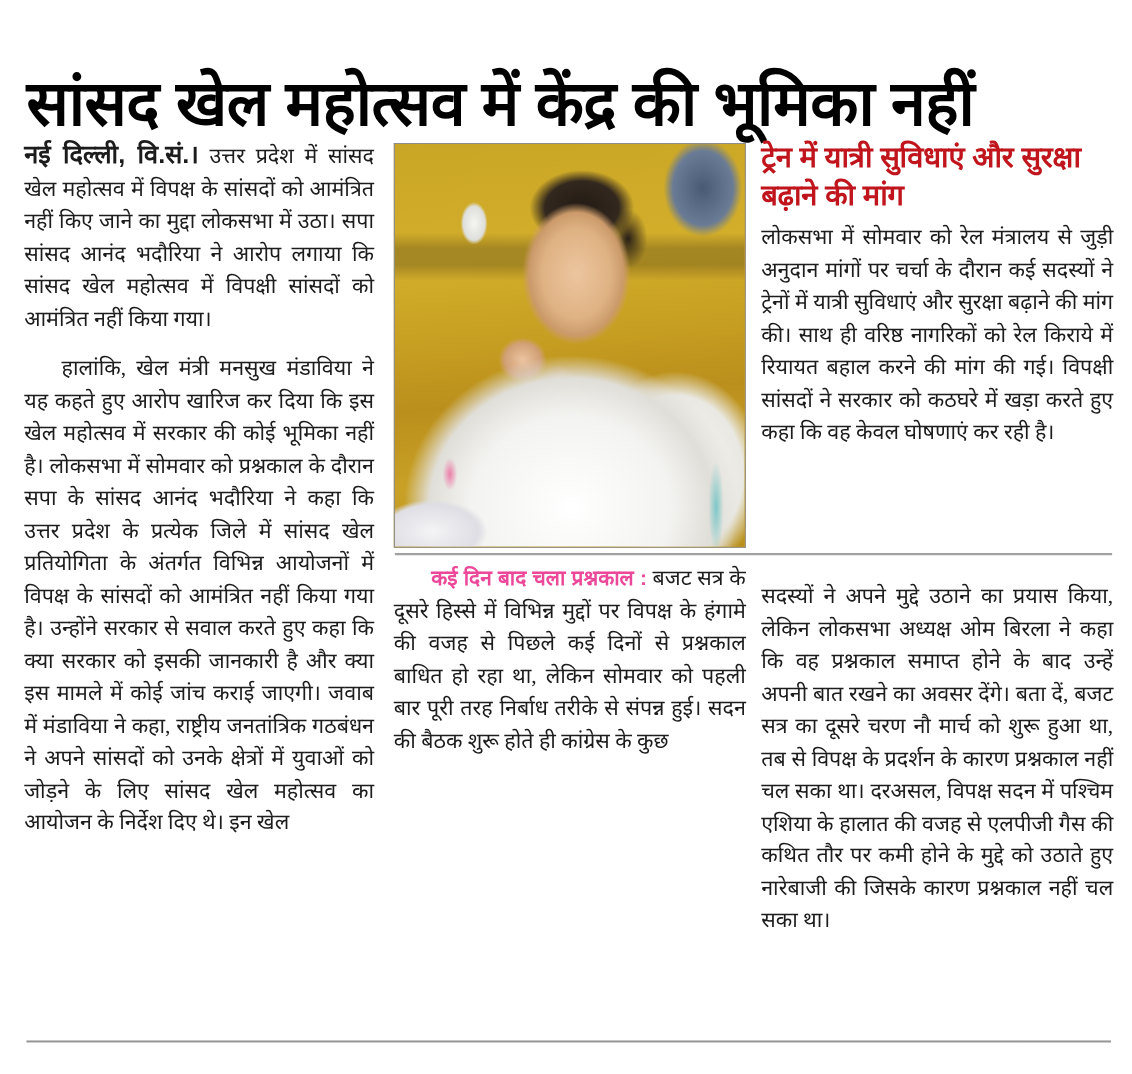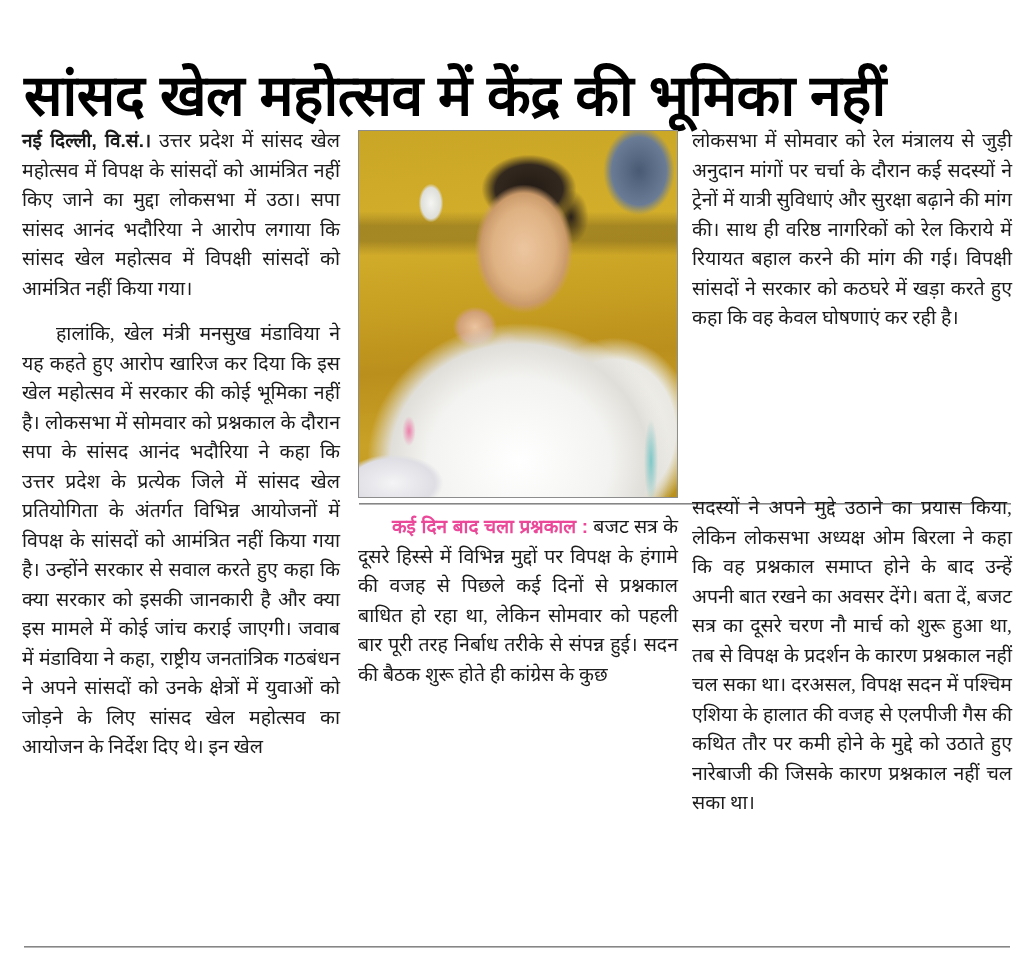--- a/index.html
+++ b/index.html
@@ -59,21 +59,21 @@
     color: #1c1c1c;
     margin: 0;
     hyphens: none;
   }
   .body-text + .body-text { margin-top: 16px; }
   .indent { text-indent: 34px; }
 
   .dateline {
     font-weight: 700;
     font-family: "Liberation Sans", "DejaVu Sans", sans-serif;
-    font-size: 19px;
+    font-size: 23px;
   }
 
   
   .photo-wrap {
     position: absolute;
     left: 358px;
     top: 130px;
     width: 320px;
     height: 368px;
     border: 1px solid #8d8d8d;
@@ -157,21 +157,21 @@
 
   
   .subhead-inline {
     font-family: "Liberation Sans", "DejaVu Sans", sans-serif;
     font-weight: 700;
     font-size: 19px;
     color: #ec4899;
   }
 
   .col2-lower { position: absolute; left: 358px; top: 512px; width: 320px; }
-  .col3-lower { position: absolute; left: 692px; top: 493px; width: 320px; }
+  .col3-lower { position: absolute; left: 692px; top: 528px; width: 320px; }
   .col3-upper { position: absolute; left: 692px; top: 126px; width: 320px; }
 </style>
 </head>
 <body>
 
 <div class="page">
 
   <h1 class="headline">सांसद खेल महोत्सव में केंद्र की भूमिका नहीं</h1>
 
   <div class="col col1">
@@ -184,20 +184,21 @@
     <div class="photo-soft"></div>
   </div>
 
   <div class="rule rule-mid"></div>
 
   <div class="col2-lower">
     <p class="body-text indent"><span class="subhead-inline">कई दिन बाद चला प्रश्नकाल :</span> <span>बजट सत्र के दूसरे हिस्से में विभिन्न मुद्दों पर विपक्ष के हंगामे की वजह से पिछले कई दिनों से प्रश्नकाल बाधित हो रहा था, लेकिन सोमवार को पहली बार पूरी तरह निर्बाध तरीके से संपन्न हुई। सदन की बैठक शुरू होते ही कांग्रेस के कुछ</span></p>
   </div>
 
   <div class="col3-upper">
+    <h2 class="subhead-red">ट्रेन में यात्री सुविधाएं और सुरक्षा बढ़ाने की मांग</h2>
     <p class="body-text">लोकसभा में सोमवार को रेल मंत्रालय से जुड़ी अनुदान मांगों पर चर्चा के दौरान कई सदस्यों ने ट्रेनों में यात्री सुविधाएं और सुरक्षा बढ़ाने की मांग की। साथ ही वरिष्ठ नागरिकों को रेल किराये में रियायत बहाल करने की मांग की गई। विपक्षी सांसदों ने सरकार को कठघरे में खड़ा करते हुए कहा कि वह केवल घोषणाएं कर रही है।</p>
   </div>
 
   <div class="col3-lower">
     <p class="body-text">सदस्यों ने अपने मुद्दे उठाने का प्रयास किया, लेकिन लोकसभा अध्यक्ष ओम बिरला ने कहा कि वह प्रश्नकाल समाप्त होने के बाद उन्हें अपनी बात रखने का अवसर देंगे। बता दें, बजट सत्र का दूसरे चरण नौ मार्च को शुरू हुआ था, तब से विपक्ष के प्रदर्शन के कारण प्रश्नकाल नहीं चल सका था। दरअसल, विपक्ष सदन में पश्चिम एशिया के हालात की वजह से एलपीजी गैस की कथित तौर पर कमी होने के मुद्दे को उठाते हुए नारेबाजी की जिसके कारण प्रश्नकाल नहीं चल सका था।</p>
   </div>
 
   <div class="rule rule-bottom"></div>
 
 </div>

